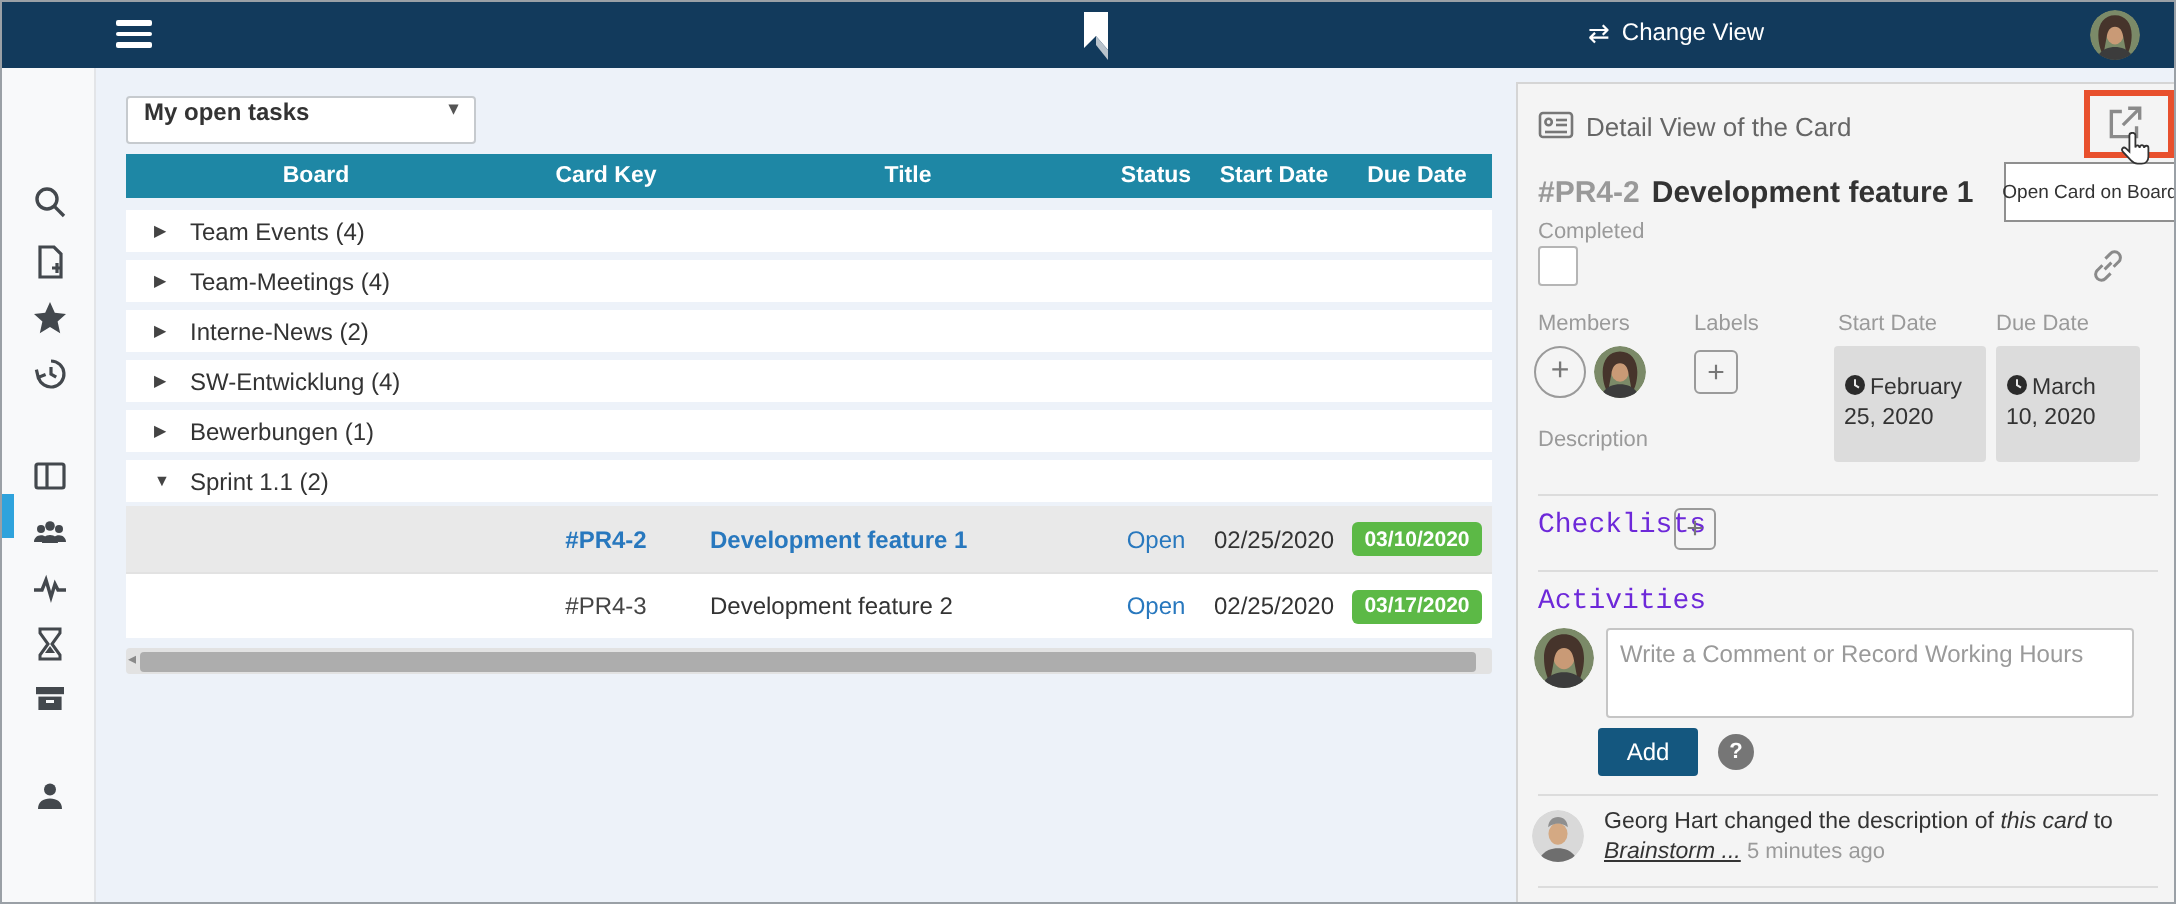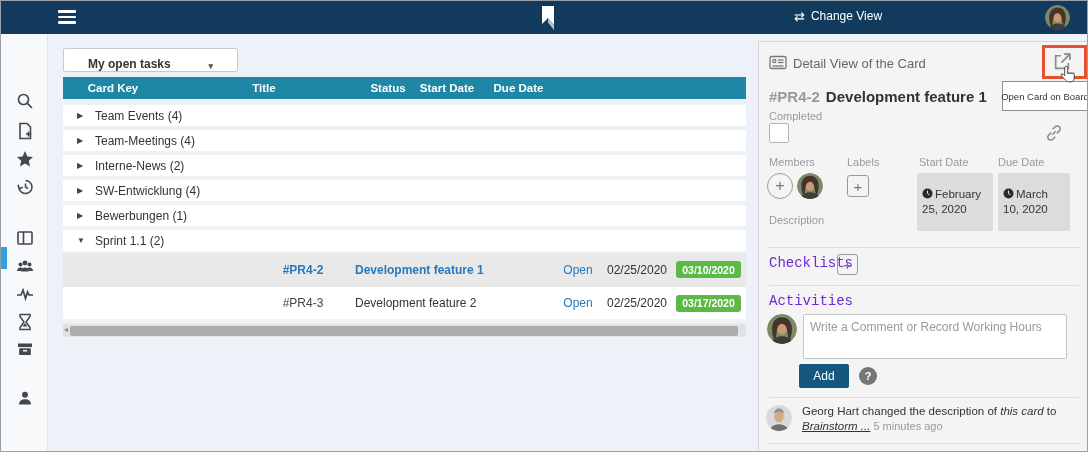--- a/index.html
+++ b/index.html
@@ -15,21 +15,21 @@
   .cv-arrows { font-size:13px; line-height:1; }
   .topbar-avatar { position:absolute; left:1044px; top:4px; width:25px; height:25px; border-radius:50%; overflow:hidden; cursor:pointer; }
 
   
   .sidebar { position:absolute; left:0; top:33px; width:47px; bottom:0; background:#f8f9fa; border-right:1px solid #e3e5e8; }
   .side-icon { position:absolute; left:15px; width:18px; height:18px; cursor:pointer; }
   .active-tab { position:absolute; left:0; top:213px; width:6px; height:22px; background:#2fa3dc; }
 
   
   .main { position:absolute; left:47px; top:33px; right:0; bottom:0; background:#edf2f9; }
-  .filter { position:absolute; left:15px; top:14px; width:175px; height:24px; background:#fff; border:1px solid #c6cace; border-radius:2px; font-size:12px; font-weight:bold; color:#333; display:flex; align-items:flex-end; padding:0 24px; cursor:pointer; }
+  .filter { position:absolute; left:15px; top:14px; width:175px; height:24px; background:#fff; border:1px solid #c6cace; border-radius:2px; font-size:12px; font-weight:bold; color:#333; display:flex; align-items:flex-start; padding:0 8px; cursor:pointer; }
   .filter .caret { margin-left:auto; font-size:9px; color:#555; }
   .thead { position:absolute; left:15px; top:43px; width:683px; height:22px; background:#1e87a5; color:#fff; font-size:11.5px; font-weight:bold; display:flex; align-items:center; }
   .col-board{width:190px; text-align:center;} .col-key{width:100px; text-align:center;}
   .col-title{width:200px; text-align:left; padding-left:2px;} .col-status{width:50px; text-align:center;}
   .col-start{width:68px; text-align:center;} .col-due{width:75px; text-align:center;}
   .thead .col-title{ text-align:center; }
   .group-row { position:absolute; left:15px; width:683px; height:21px; background:#fff; display:flex; align-items:center; padding-left:14px; font-size:12px; color:#333; cursor:pointer; }
   .group-row .tri { font-size:8px; color:#444; width:18px; }
   .data-row { position:absolute; left:15px; width:683px; height:33px; background:#fff; display:flex; align-items:center; font-size:12px; color:#333; cursor:pointer; }
   .data-row.selected { background:#e9e9e9; }
@@ -174,20 +174,21 @@
     </div>
   </nav>
 
   <div class="main">
     <div class="filter">
       <span>My open tasks</span>
       <span class="caret">▾</span>
     </div>
 
     <div class="thead">
+      <span class="col-board">Board</span>
       <span class="col-key">Card Key</span>
       <span class="col-title">Title</span>
       <span class="col-status">Status</span>
       <span class="col-start">Start Date</span>
       <span class="col-due">Due Date</span>
     </div>
 
     <div class="group-row" style="top:71px">
       <span class="tri">▶</span>
       <span>Team Events (4)</span>

